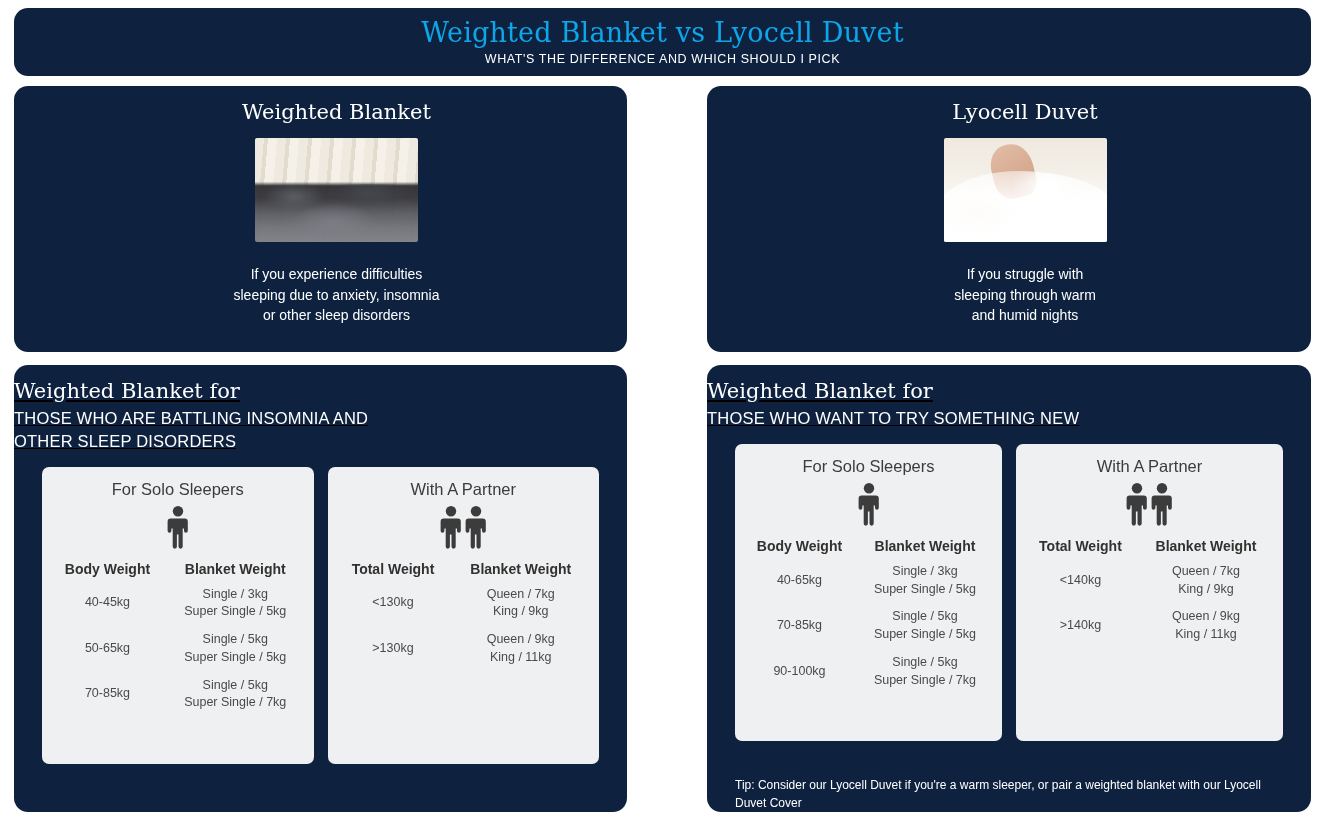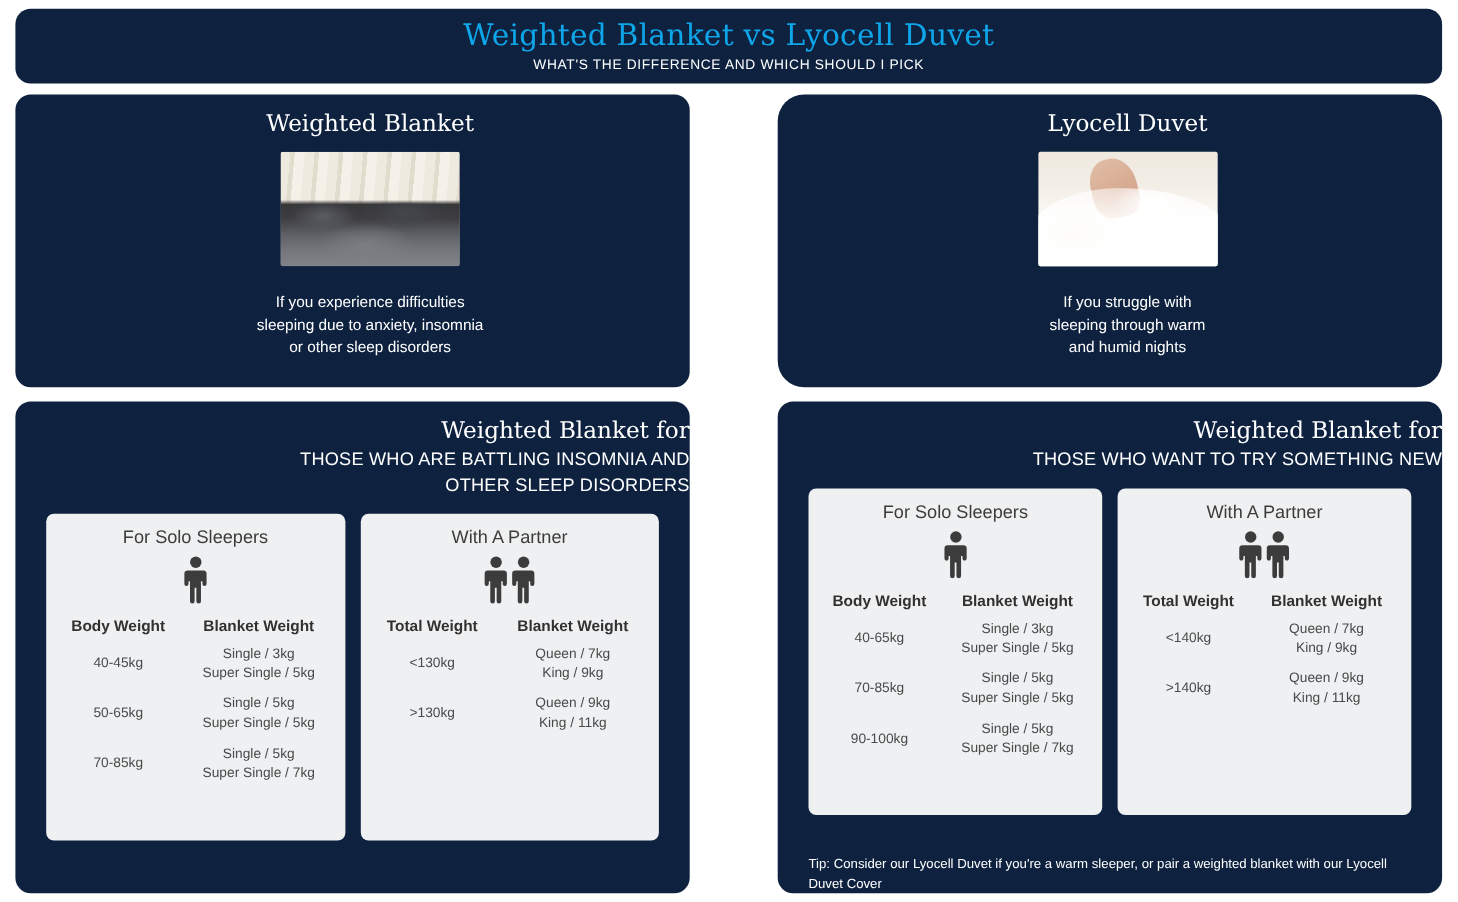--- a/index.html
+++ b/index.html
@@ -40,21 +40,21 @@
     font-weight: 400;
   }
 
   
   .prod-card {
     display: flex; flex-direction: column; align-items: center;
     padding-top: 14px;
     padding-left: 32px;
   }
   #prod-left  { left: 14px;  top: 86px; width: 613px; height: 266px; }
-  #prod-right { left: 707px; top: 86px; width: 604px; height: 266px; border-radius: 24px; }
+  #prod-right { left: 707px; top: 86px; width: 604px; height: 266px; }
 
   .prod-title {
     font-family: "DejaVu Serif", serif;
     font-size: 21px;
     color: #ffffff;
     font-weight: 400;
     margin-bottom: 14px;
   }
   .prod-photo {
     width: 163px; height: 104px;
@@ -111,21 +111,21 @@
     line-height: 1.48;
     color: #ffffff;
     text-align: center;
     font-weight: 400;
   }
 
   
   #rec-left  { left: 14px;  top: 365px; width: 613px; height: 447px; }
   #rec-right { left: 707px; top: 365px; width: 604px; height: 447px; }
 
-  .rec-head { padding-top: 14px; text-align: right; }
+  .rec-head { padding-top: 14px; text-align: left; text-decoration: underline; }
   .rec-title {
     font-family: "DejaVu Serif", serif;
     font-size: 21px; color: #ffffff; font-weight: 400;
   }
   .rec-sub {
     font-size: 16.5px; color: #ffffff; font-weight: 400;
     line-height: 1.38; margin-top: 4px; letter-spacing: .2px;
   }
 
   .tables {

